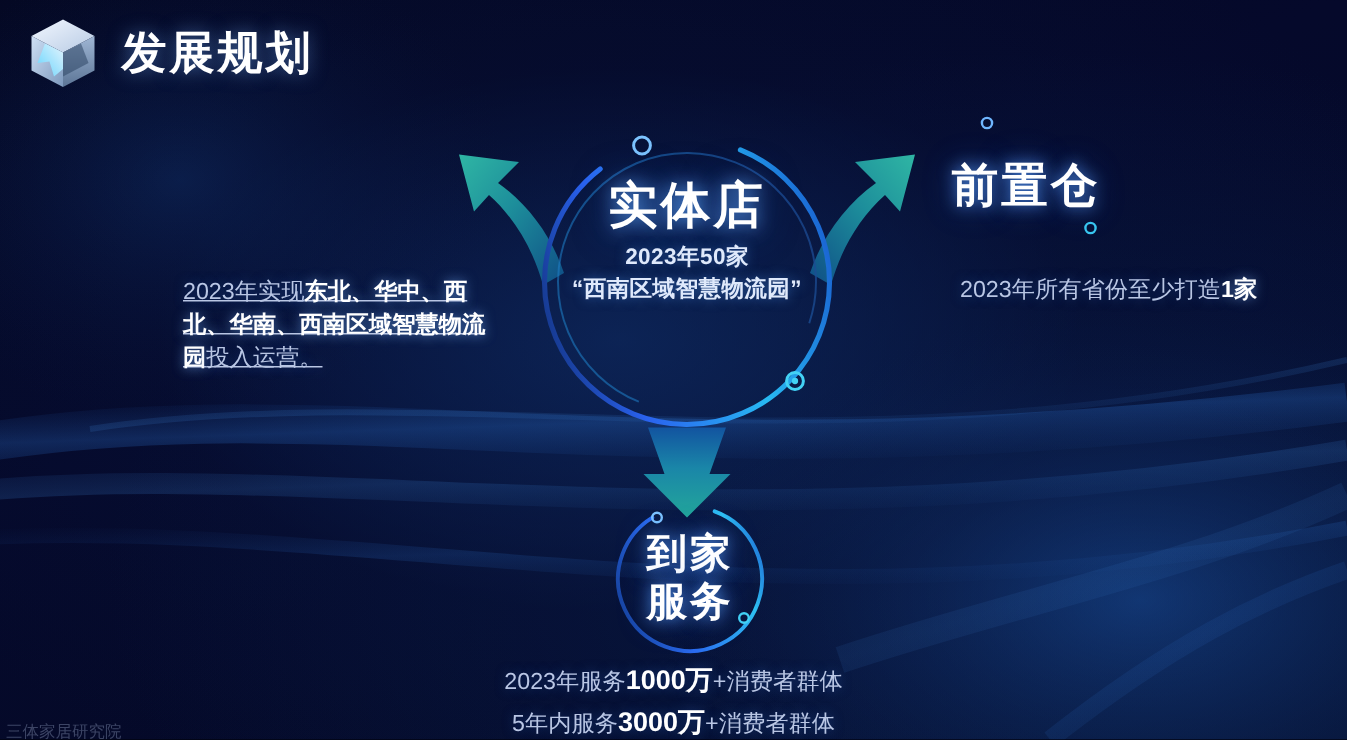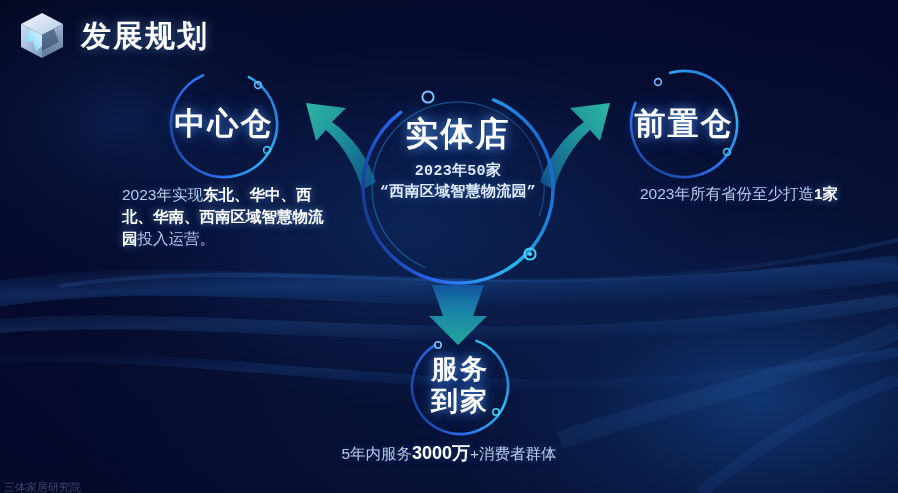--- a/index.html
+++ b/index.html
@@ -68,21 +68,21 @@
     flex-direction: column;
     align-items: center;
     justify-content: center;
     color: #ffffff;
     font-weight: bold;
     text-shadow: 0 0 10px rgba(90,160,255,0.75), 0 0 22px rgba(50,110,230,0.45);
     line-height: 1.02;
     white-space: nowrap;
   }
   
-  #center-node { left: 352px; top: 82px; font-family: Liberation Mono, monospace; }
+  #center-node { left: 352px; top: 82px; }
   #center-node .ring-wrap { width: 212px; height: 212px; }
   #center-node .ring-label { justify-content: flex-start; padding-top: 38px; }
   .center-title {
     font-size: 33px;
     font-weight: bold;
     letter-spacing: 2px;
     color: #fff;
     text-shadow: 0 0 12px rgba(100,170,255,0.8), 0 0 26px rgba(40,110,230,0.5);
   }
   .center-sub {
@@ -122,21 +122,21 @@
     color: #b9c6e4;
     font-size: 15.5px;
     line-height: 1.42;
     text-shadow: 0 0 7px rgba(40,90,180,0.5);
   }
   .copy b {
     color: #ffffff;
     font-weight: bold;
     text-shadow: 0 0 8px rgba(120,180,255,0.6);
   }
-  #left-copy  { left: 122px; top: 184px; width: 212px; }
+  #left-copy  { left: 122px; top: 184px; width: 212px; text-decoration: underline; }
   #right-copy { left: 640px; top: 183px; width: 200px; }
   #bottom-copy {
     left: 0; right: 0;
     top: 440px;
     width: 898px;
     text-align: center;
     font-size: 15.5px;
     line-height: 1.55;
   }
   #bottom-copy .big {
@@ -251,38 +251,20 @@
         <polygon points="26,5 47,16 26,27 5,16" fill="url(#cubeTop)"></polygon>
         <polygon points="5,16 26,27 26,50 5,39" fill="url(#cubeLeft)"></polygon>
         <polygon points="47,16 47,39 26,50 26,27" fill="url(#cubeRight)"></polygon>
         <polygon points="26,27 14,21 9,34 17,33 20,43 26,38" fill="url(#arrowGlow)" opacity="0.95"></polygon>
         <polygon points="26,27 38,21 43,34 26,43" fill="#2e4664" opacity="0.55"></polygon>
       </svg>
     </div>
     <div class="page-title">发展规划</div>
   </div>
 
-  <div class="node" id="left-node">
-    <div class="ring-wrap">
-      <svg width="124" height="124" viewBox="0 0 124 124">
-        <defs>
-          <linearGradient id="gradSide" x1="0" y1="0" x2="1" y2="1">
-            <stop offset="0%" stop-color="#13327a"></stop>
-            <stop offset="35%" stop-color="#2a6ef0"></stop>
-            <stop offset="72%" stop-color="#2fb6f5"></stop>
-            <stop offset="100%" stop-color="#1b4fd0"></stop>
-          </linearGradient>
-        </defs>
-        <circle cx="62" cy="62" r="53" fill="none" stroke="url(#gradSide)" stroke-width="2.6" stroke-linecap="round" stroke-dasharray="285 48" transform="rotate(-62 62 62)"></circle>
-        <circle cx="96" cy="23" r="3.4" fill="none" stroke="#6fb6ff" stroke-width="1.6"></circle>
-        <circle cx="105" cy="88" r="3.4" fill="none" stroke="#39c7f0" stroke-width="1.6"></circle>
-      </svg>
-      <div class="ring-label side-title">中心仓</div>
-    </div>
-  </div>
   <div class="copy" id="left-copy">
     <span>2023年实现</span><b>东北、华中、西北、华南、西南区域智慧物流园</b><span>投入运营。</span>
   </div>
 
   <div class="node" id="center-node">
     <div class="ring-wrap">
       <svg width="212" height="212" viewBox="0 0 212 212">
         <defs>
           <linearGradient id="gradCenter" x1="0.15" y1="0" x2="0.9" y2="1">
             <stop offset="0%" stop-color="#0f2b6e"></stop>
@@ -334,27 +316,30 @@
             <stop offset="40%" stop-color="#2a6bf0"></stop>
             <stop offset="78%" stop-color="#2ec0f2"></stop>
             <stop offset="100%" stop-color="#1a4fcc"></stop>
           </linearGradient>
         </defs>
         <circle cx="56" cy="56" r="48" fill="none" stroke="url(#gradBottom)" stroke-width="2.6" stroke-linecap="round" stroke-dasharray="258 44" transform="rotate(-70 56 56)"></circle>
         <circle cx="34" cy="15" r="3.2" fill="none" stroke="#7cc3ff" stroke-width="1.6"></circle>
         <circle cx="92" cy="82" r="3.2" fill="none" stroke="#43d2f5" stroke-width="1.6"></circle>
       </svg>
       <div class="ring-label bottom-title">
+        <div>到家</div>
         <div>服务</div>
-        <div>到家</div>
       </div>
     </div>
   </div>
 
   <div class="copy" id="bottom-copy">
     <div>
+      <span>2023年服务</span><span class="big">1000万</span><span>+消费者群体</span>
+    </div>
+    <div>
       <span>5年内服务</span><span class="big">3000万</span><span>+消费者群体</span>
     </div>
   </div>
 
   <div id="watermark">三体家居研究院</div>
 
 </div>
 
 </body></html>

